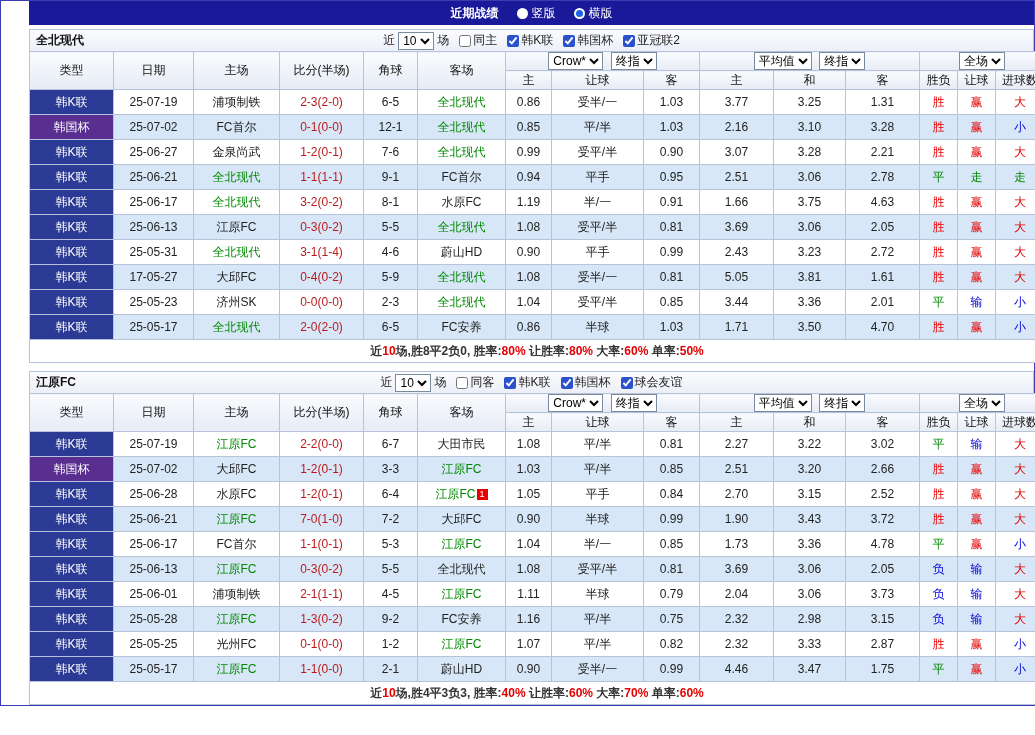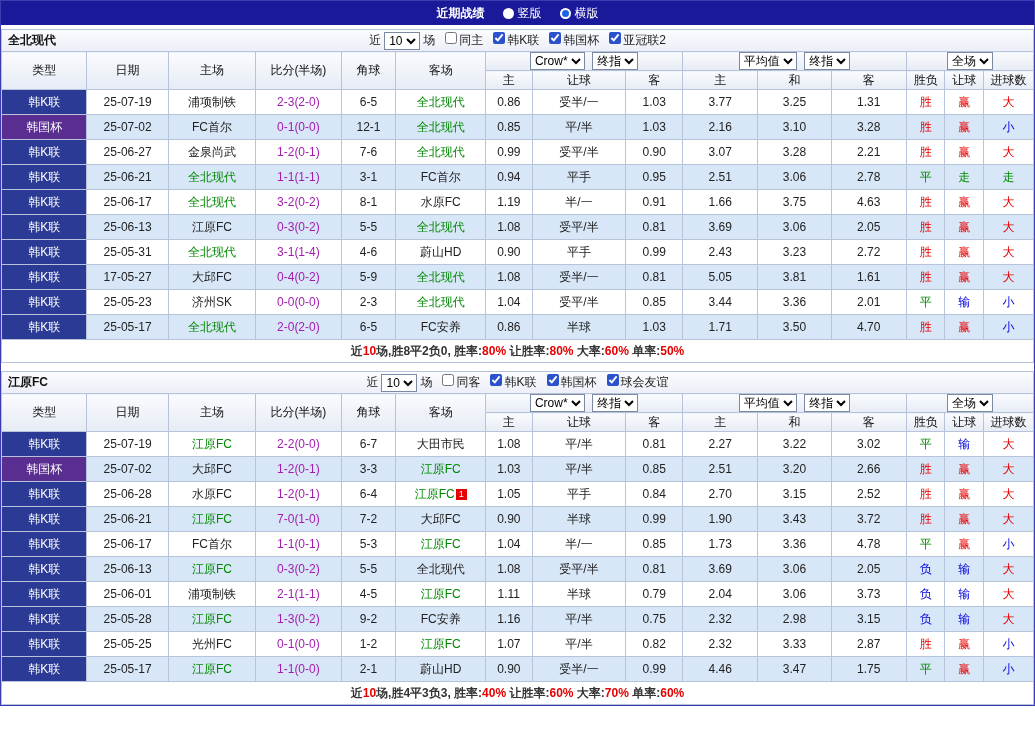--- a/index.html
+++ b/index.html
@@ -7,20 +7,21 @@
     margin: 0;
     background: #ffffff;
     font-family: "Liberation Sans", "DejaVu Sans", sans-serif;
     font-size: 12px;
     color: #222;
   }
   .page {
     width: 1035px;
     border: 1px solid #3c3cb0;
     background: #fff;
+    padding-left: 28px;
   }
   
   .title-bar {
     height: 24px;
     background: #19199a;
     color: #fff;
     display: flex;
     align-items: center;
     justify-content: center;
     gap: 18px;
@@ -39,41 +40,41 @@
   .team-section { margin-top: 4px; }
   .team-section + .team-section { margin-top: 8px; }
   .ctl-bar {
     position: relative; height: 22px;
     border: 1px solid #b7c3da; border-bottom: none;
     background: linear-gradient(#fbfcfe, #eceff8);
     display: flex; align-items: center;
   }
   .team-name { position: absolute; left: 6px; font-weight: bold; color: #111; }
   .ctl-center { margin: 0 auto; display: flex; align-items: center; gap: 3px; }
-  .cb { display: inline-flex; align-items: flex-start; cursor: pointer; }
+  .cb { display: inline-flex; align-items: center; cursor: pointer; }
   input[type=checkbox] { width: 12px; height: 12px; accent-color: #2952cc; margin: 0 2px 0 7px; }
   select { font-size: 12px; height: 18px; border: 1px solid #7a8aa0; background: #fff; }
   
   table.stats { width: 100%; border-collapse: collapse; table-layout: fixed; }
   .stats th, .stats td {
     border: 1px solid #b7c3da; text-align: center; padding: 0;
     overflow: hidden; white-space: nowrap;
   }
   .stats thead th {
     height: 19px; font-weight: normal; color: #111;
     background: linear-gradient(#fafbfe, #e6ebf5);
   }
   .stats tbody td { height: 25px; }
   .stats tbody tr { background: #fff; }
   .stats tbody tr.alt { background: #d8e7f7; }
   .sel-cell select { margin: 0 2px; }
   td.lg.k   { background: #2b3a94; color: #fff; }
   td.lg.cup { background: #5a2d91; color: #fff; }
   td.hl { color: #008800; }
-  td.score { color: #a21caf; }
+  td.score { color: #b91c1c; }
   .badge {
     display: inline-block; background: #e60000; color: #fff;
     font-size: 9px; line-height: 11px; width: 11px; height: 11px;
     margin-left: 1px; vertical-align: 1px; text-align: center;
   }
   td.summary { height: 23px; background: #fff; color: #333; font-weight: bold; }
   .sv { color: #e60000; }
 </style>
 </head>
 <body>
@@ -217,21 +218,21 @@
             <td>2.21</td>
             <td class="res" style="color: rgb(230, 0, 0);">胜</td>
             <td class="res" style="color: rgb(230, 0, 0);">赢</td>
             <td class="res" style="color: rgb(230, 0, 0);">大</td>
           </tr>
           <tr class="alt">
             <td class="lg k">韩K联</td>
             <td>25-06-21</td>
             <td class="hl">全北现代</td>
             <td class="score">1-1(1-1)</td>
-            <td>3-1</td>
+            <td>9-1</td>
             <td>FC首尔</td>
             <td>0.94</td>
             <td>平手</td>
             <td>0.95</td>
             <td>2.51</td>
             <td>3.06</td>
             <td>2.78</td>
             <td class="res" style="color: rgb(0, 136, 0);">平</td>
             <td class="res" style="color: rgb(0, 136, 0);">走</td>
             <td class="res" style="color: rgb(0, 136, 0);">走</td>

